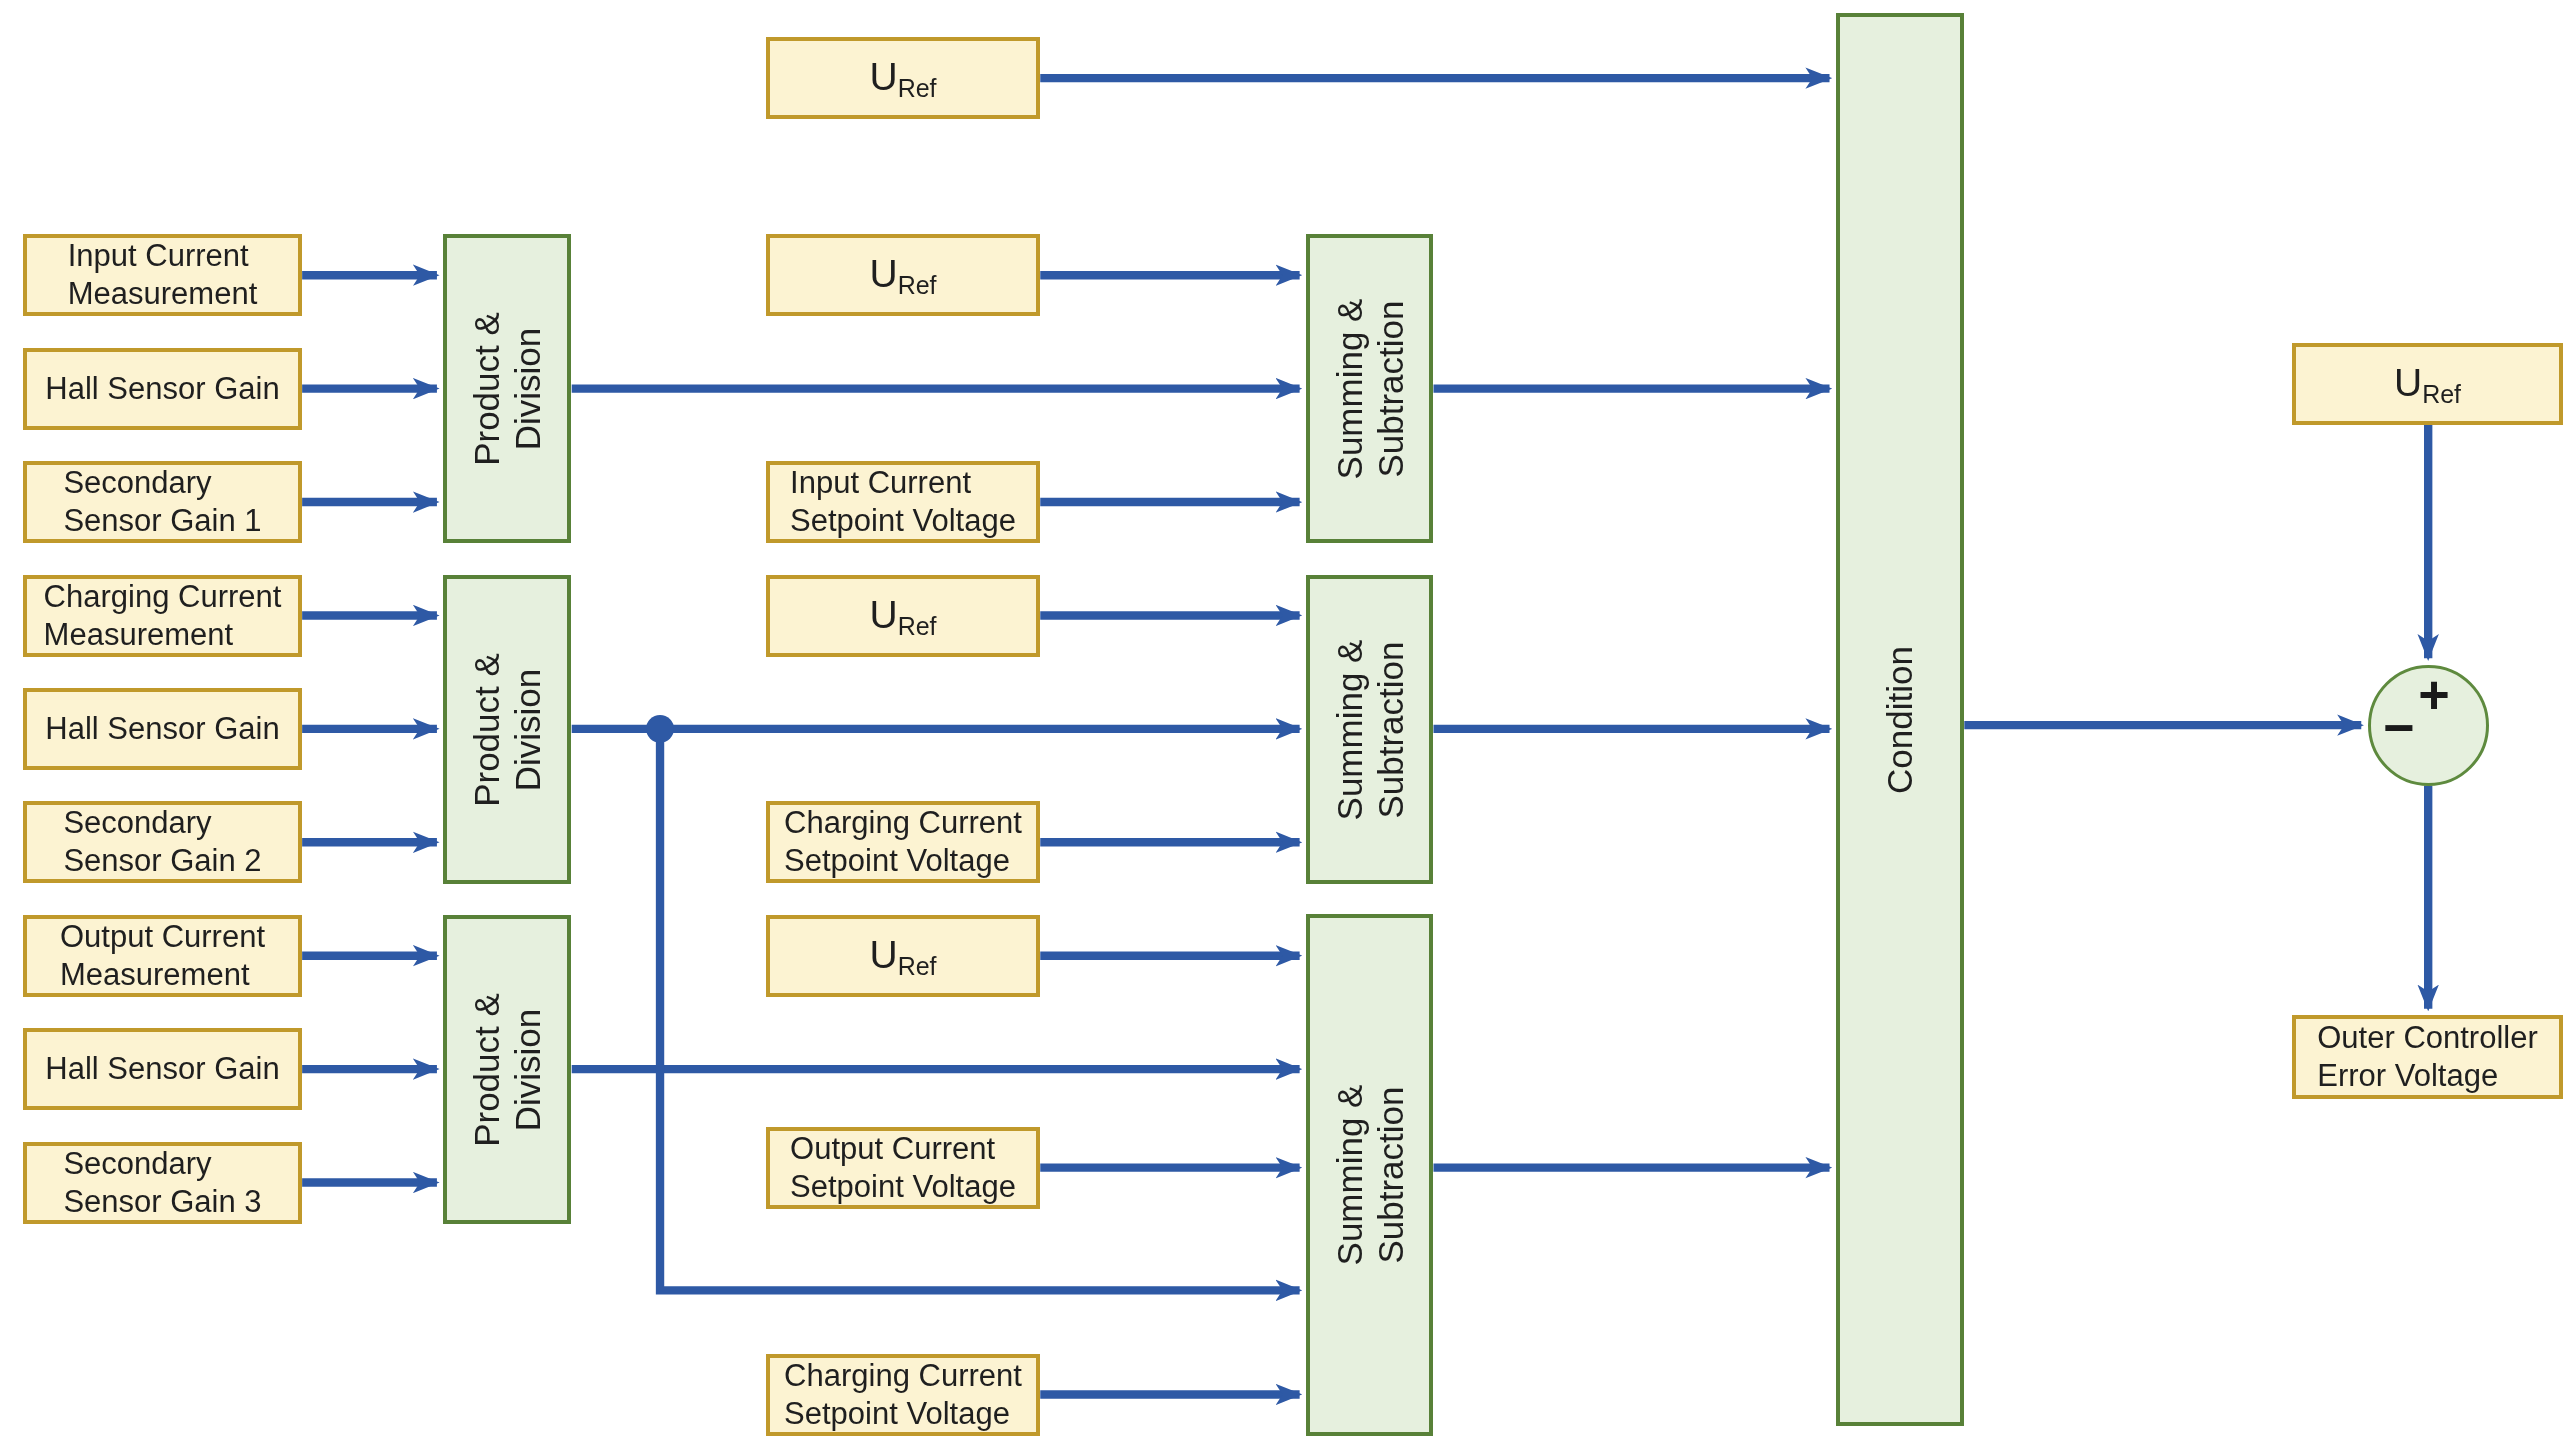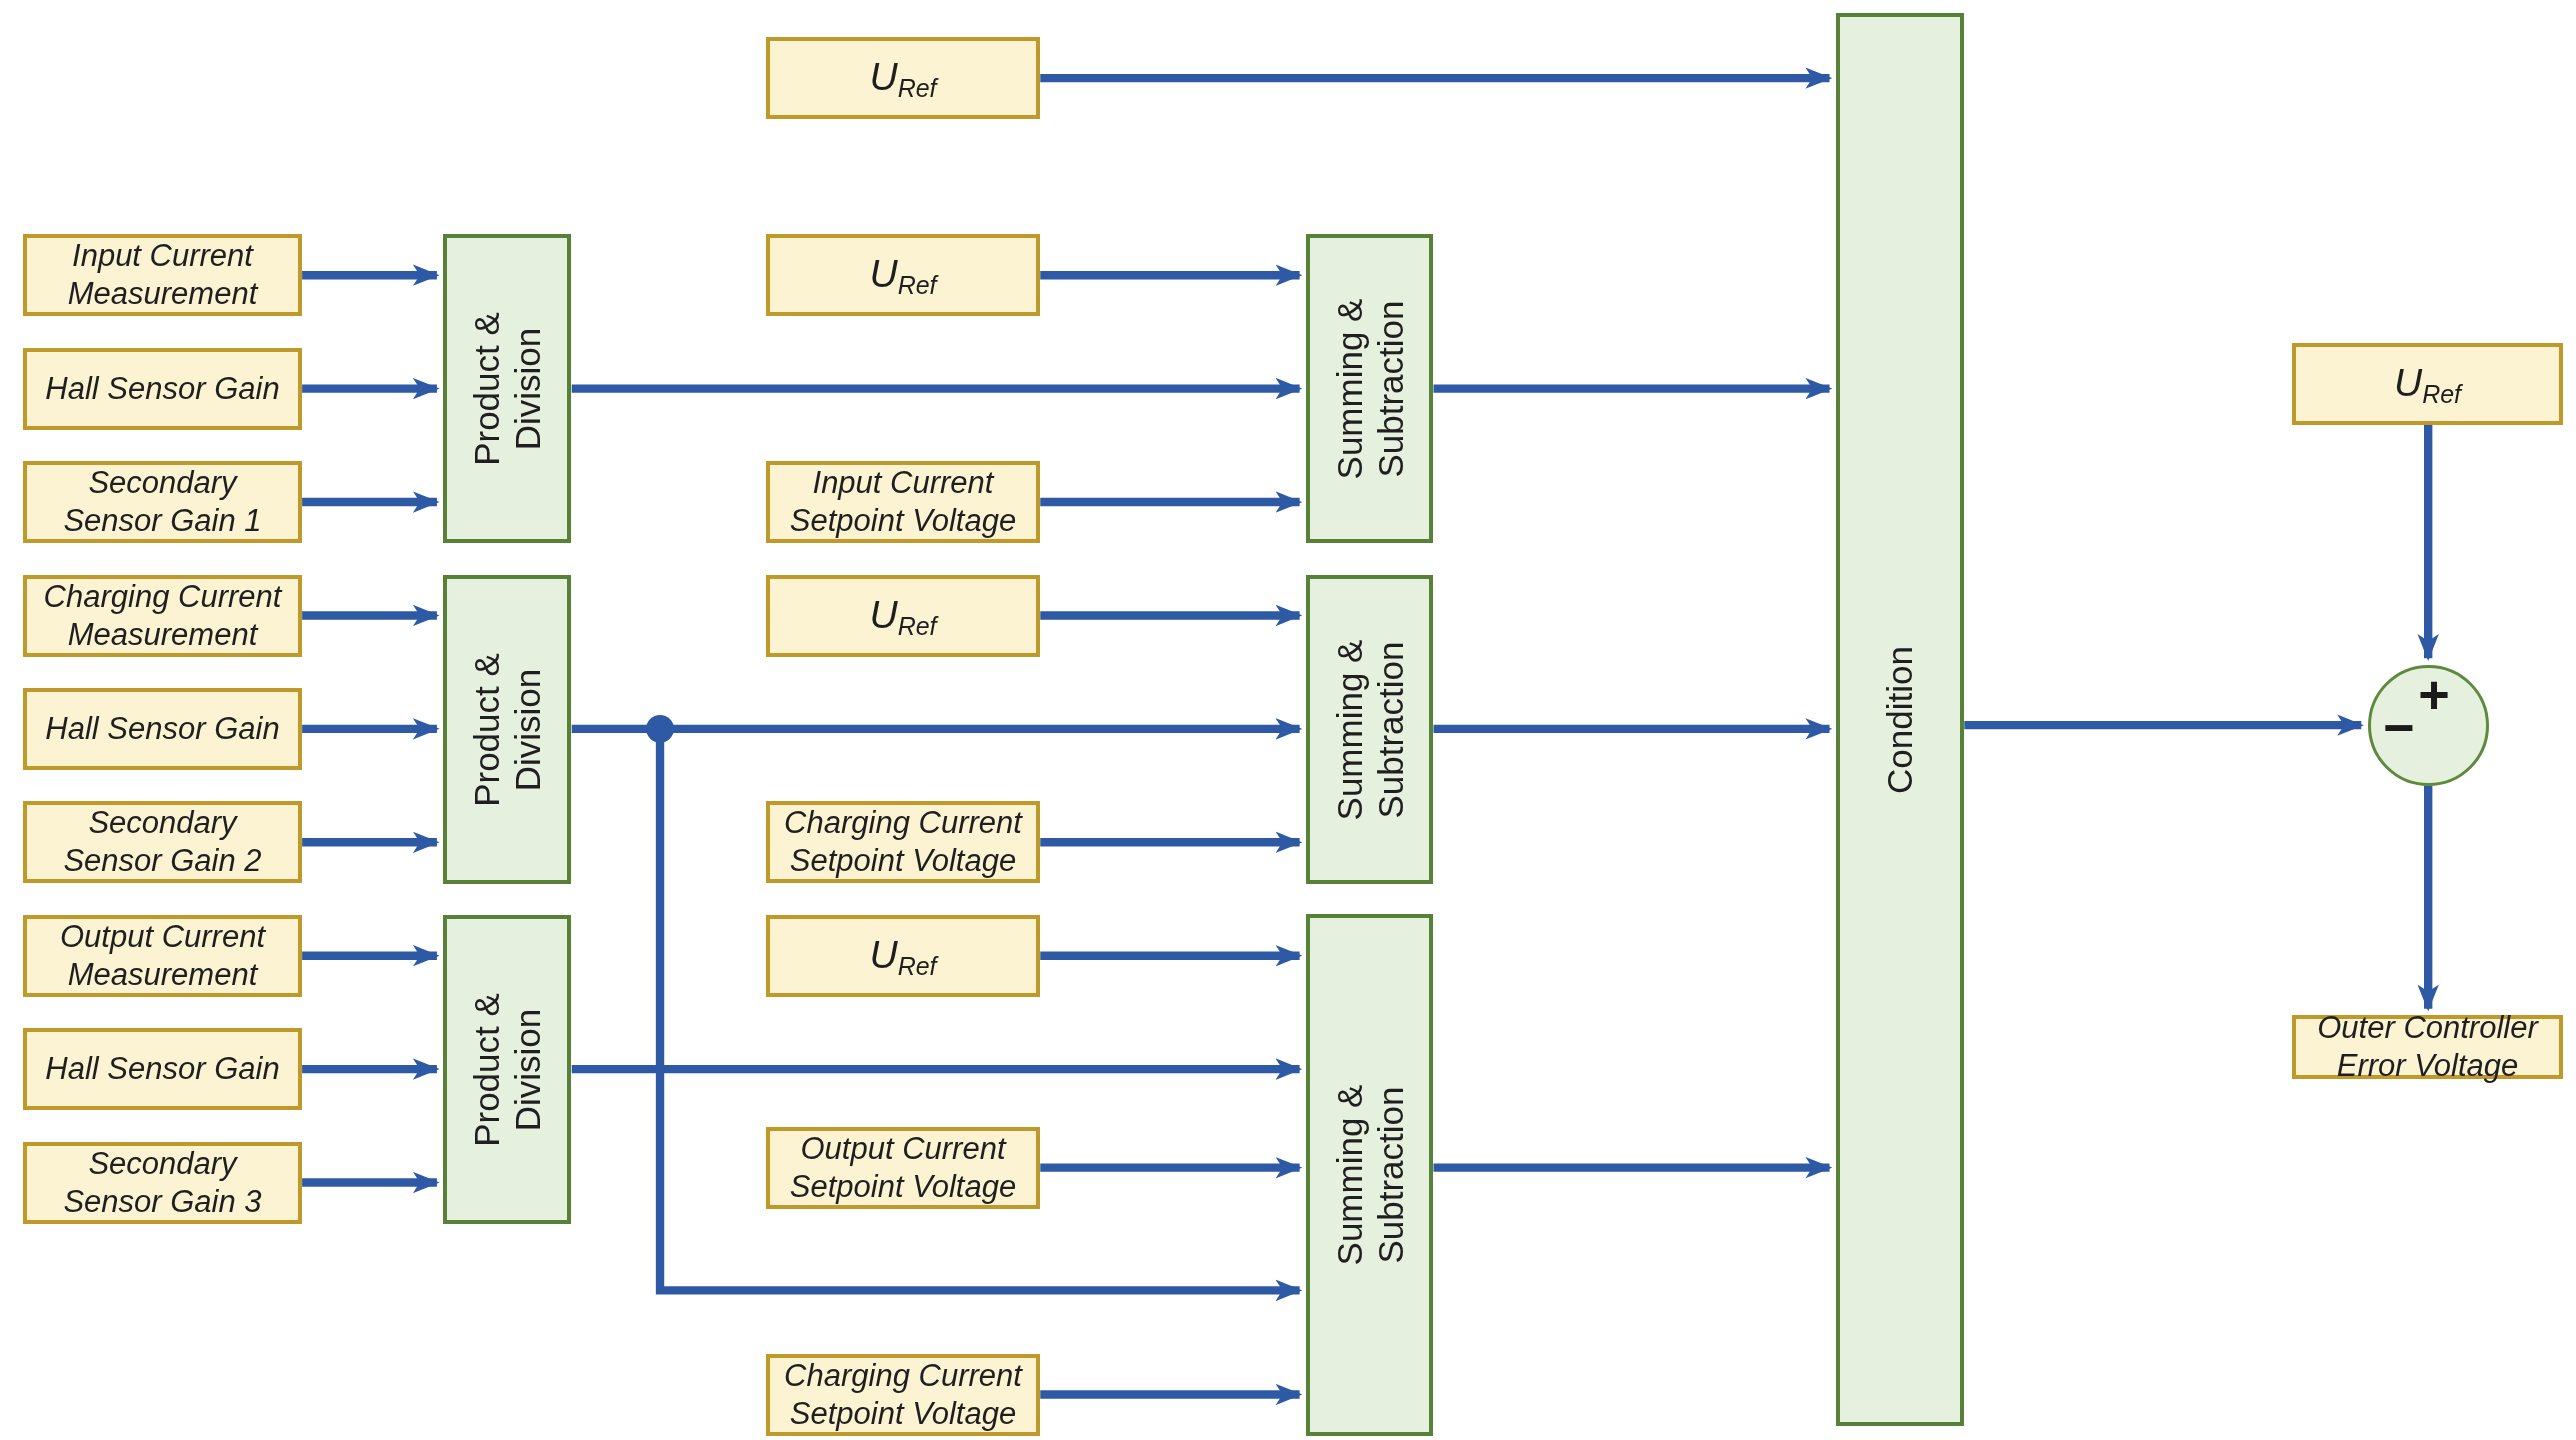--- a/index.html
+++ b/index.html
@@ -22,25 +22,24 @@
     height: 1441px;
   }
   .io-box {
     position: absolute;
     box-sizing: border-box;
     background: #FCF3D2;
     border: 4.6px solid #C0992B;
     display: flex;
     align-items: center;
     justify-content: center;
-    text-align: center;
+    text-align: left;
     color: #1f1f1f;
     font-size: 31px;
     line-height: 1.22;
-    font-style: italic;
   }
   .io-box .label {
     white-space: pre-line;
     padding: 0 5.6px;
   }
   .process-box {
     position: absolute;
     box-sizing: border-box;
     background: #E6F0DE;
     border: 4.6px solid #588138;
@@ -229,19 +228,19 @@
 
   <div class="io-box" style="left:2292px; top:343px; width:271px; height:82px;">
     <span class="uref"><span>U</span><span class="sub">Ref</span></span>
   </div>
 
   <div class="sum-circle">
     <span class="sum-sign sign-plus">+</span>
     <span class="sum-sign sign-minus">−</span>
   </div>
 
-  <div class="io-box" style="left:2292px; top:1015px; width:271px; height:64px;">
+  <div class="io-box" style="left:2292px; top:1015px; width:271px; height:84px;">
     <span class="label">Outer Controller
 Error Voltage</span>
   </div>
 
 </div>
 
 
 </body></html>

